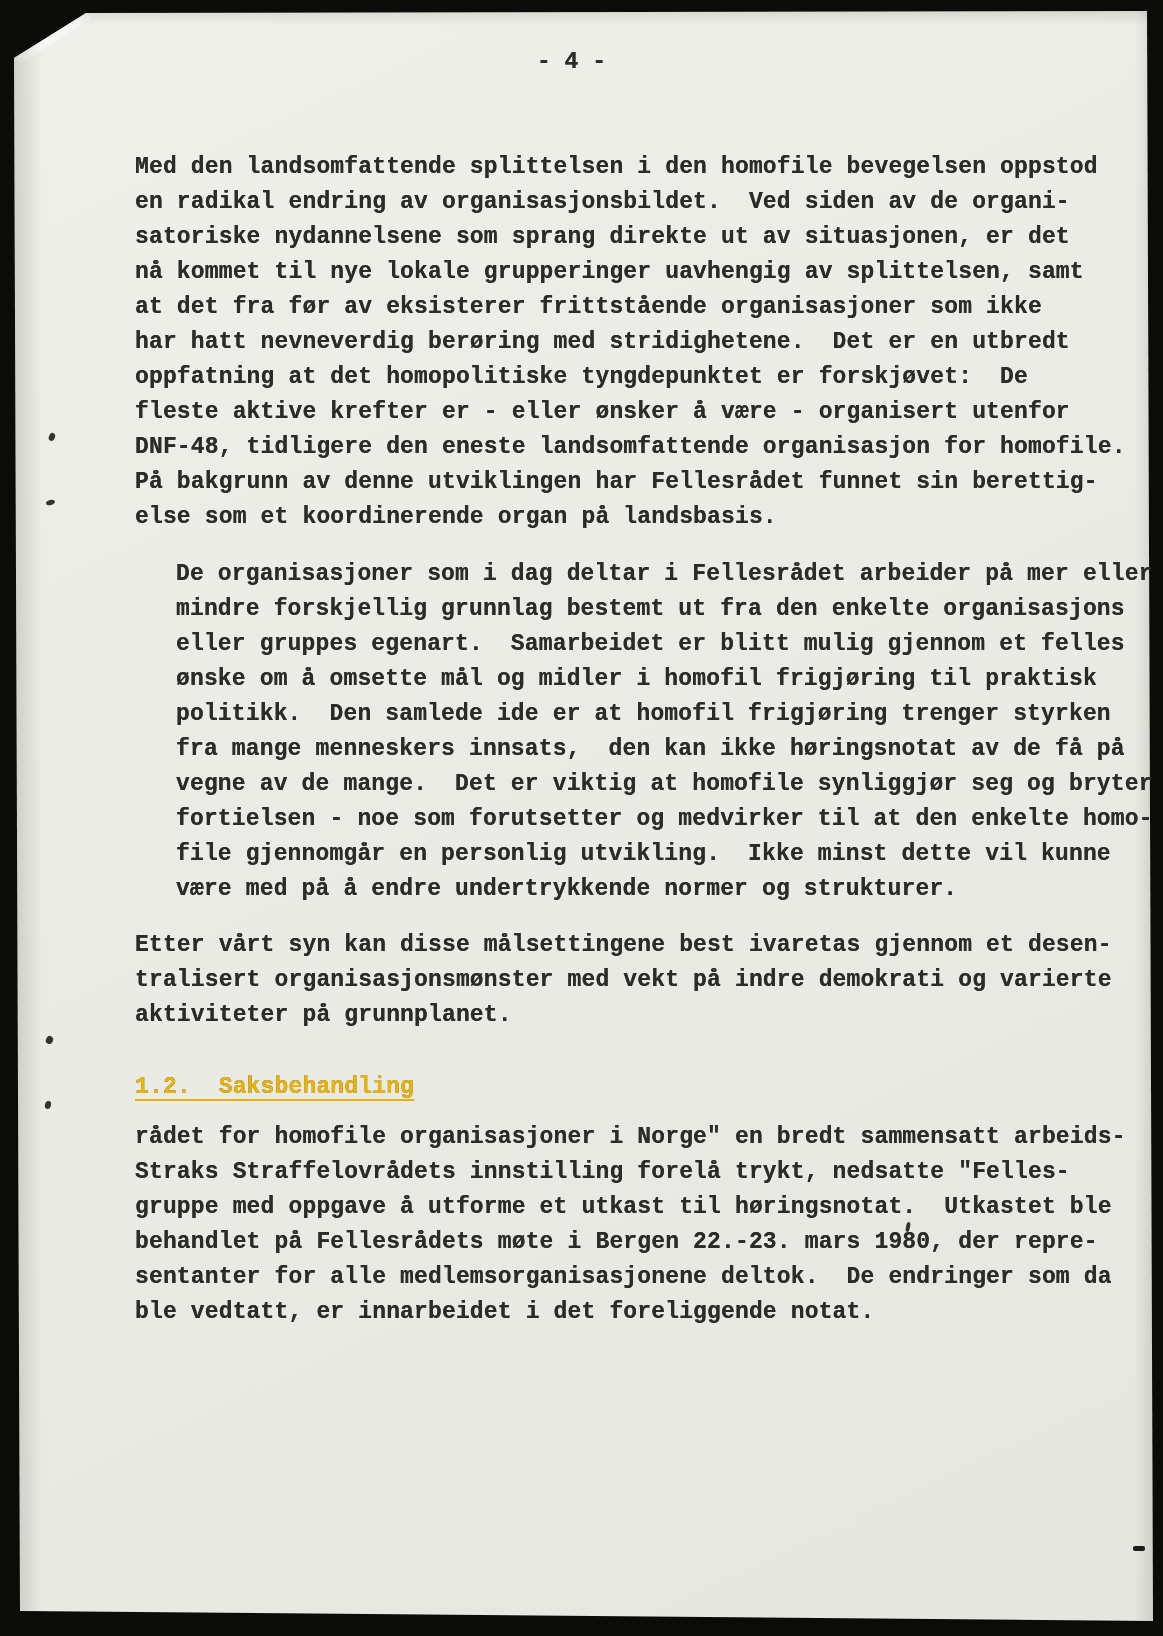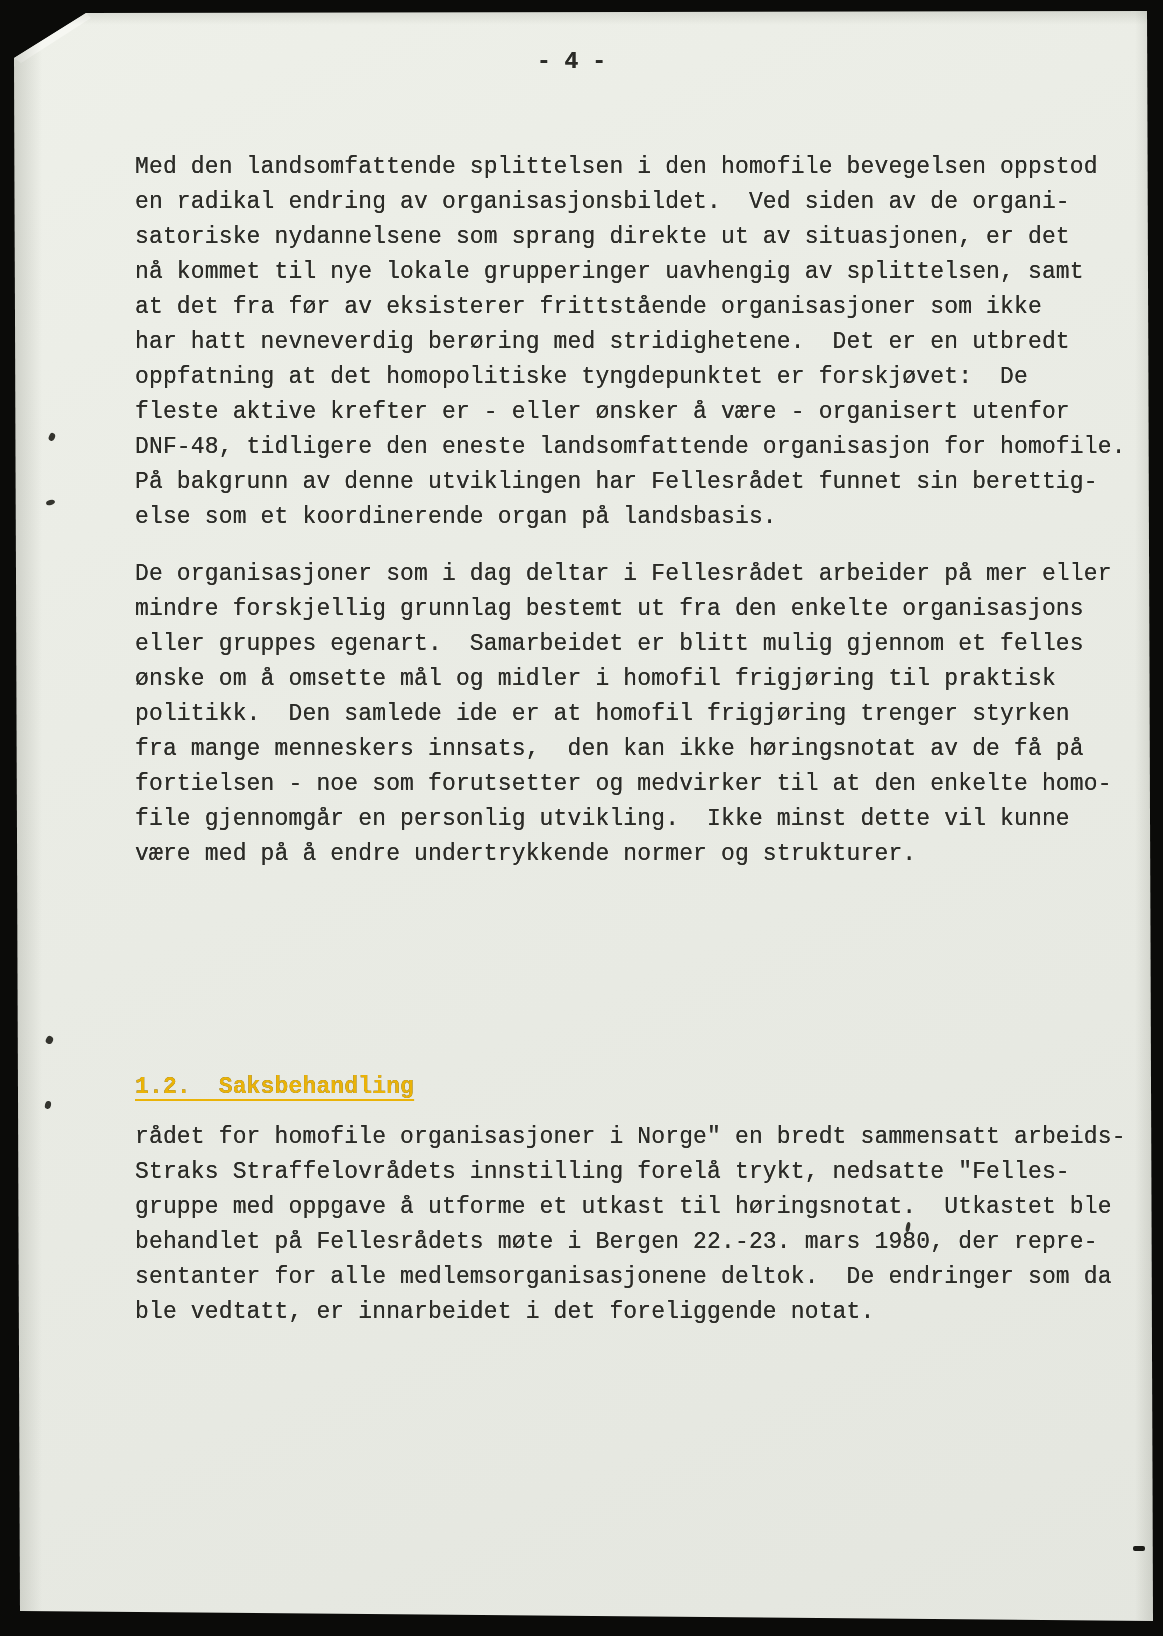--- a/index.html
+++ b/index.html
@@ -30,21 +30,21 @@
     background:linear-gradient(to bottom,rgba(85,88,75,0.14),rgba(85,88,75,0));
     pointer-events:none;
   }
   .edge-shade-right{
     position:absolute;right:10px;top:11px;bottom:15px;width:18px;
     background:linear-gradient(to left,rgba(85,88,75,0.16),rgba(85,88,75,0));
     pointer-events:none;
   }
   .textblock{position:absolute;left:135px;}
   .line{
-    font-weight:normal;
+    font-weight:bold;
     font-size:23px;line-height:35px;
     letter-spacing:0.15px;
     color:#2b2b27;
     white-space:pre;
     text-shadow:0 0 0.5px rgba(43,43,39,0.85);
   }
   .page-number{
     position:absolute;left:537px;top:45px;
     font-weight:bold;font-size:23px;line-height:35px;
     color:#2b2b27;white-space:pre;
@@ -88,32 +88,38 @@
     <div class="line">nå kommet til nye lokale grupperinger uavhengig av splittelsen, samt</div>
     <div class="line">at det fra før av eksisterer frittstående organisasjoner som ikke</div>
     <div class="line">har hatt nevneverdig berøring med stridighetene.  Det er en utbredt</div>
     <div class="line">oppfatning at det homopolitiske tyngdepunktet er forskjøvet:  De</div>
     <div class="line">fleste aktive krefter er - eller ønsker å være - organisert utenfor</div>
     <div class="line">DNF-48, tidligere den eneste landsomfattende organisasjon for homofile.</div>
     <div class="line">På bakgrunn av denne utviklingen har Fellesrådet funnet sin berettig-</div>
     <div class="line">else som et koordinerende organ på landsbasis.</div>
   </div>
 
-  <div class="textblock" style="top:557px;">
+  <div class="textblock" style="top:557px;margin-left:41px;">
     <div class="line">De organisasjoner som i dag deltar i Fellesrådet arbeider på mer eller</div>
     <div class="line">mindre forskjellig grunnlag bestemt ut fra den enkelte organisasjons</div>
     <div class="line">eller gruppes egenart.  Samarbeidet er blitt mulig gjennom et felles</div>
     <div class="line">ønske om å omsette mål og midler i homofil frigjøring til praktisk</div>
     <div class="line">politikk.  Den samlede ide er at homofil frigjøring trenger styrken</div>
     <div class="line">fra mange menneskers innsats,  den kan ikke høringsnotat av de få på</div>
+    <div class="line">vegne av de mange.  Det er viktig at homofile synliggjør seg og bryter</div>
     <div class="line">fortielsen - noe som forutsetter og medvirker til at den enkelte homo-</div>
     <div class="line">file gjennomgår en personlig utvikling.  Ikke minst dette vil kunne</div>
     <div class="line">være med på å endre undertrykkende normer og strukturer.</div>
   </div>
 
+  <div class="textblock" style="top:928px;">
+    <div class="line">Etter vårt syn kan disse målsettingene best ivaretas gjennom et desen-</div>
+    <div class="line">tralisert organisasjonsmønster med vekt på indre demokrati og varierte</div>
+    <div class="line">aktiviteter på grunnplanet.</div>
+  </div>
 
   <div class="heading">1.2.  Saksbehandling</div>
 
   <div class="textblock" style="top:1120px;">
     <div class="line">rådet for homofile organisasjoner i Norge" en bredt sammensatt arbeids-</div>
     <div class="line">Straks Straffelovrådets innstilling forelå trykt, nedsatte "Felles-</div>
     <div class="line">gruppe med oppgave å utforme et utkast til høringsnotat.  Utkastet ble</div>
     <div class="line">behandlet på Fellesrådets møte i Bergen 22.-23. mars 1980, der repre-</div>
     <div class="line">sentanter for alle medlemsorganisasjonene deltok.  De endringer som da</div>
     <div class="line">ble vedtatt, er innarbeidet i det foreliggende notat.</div>

